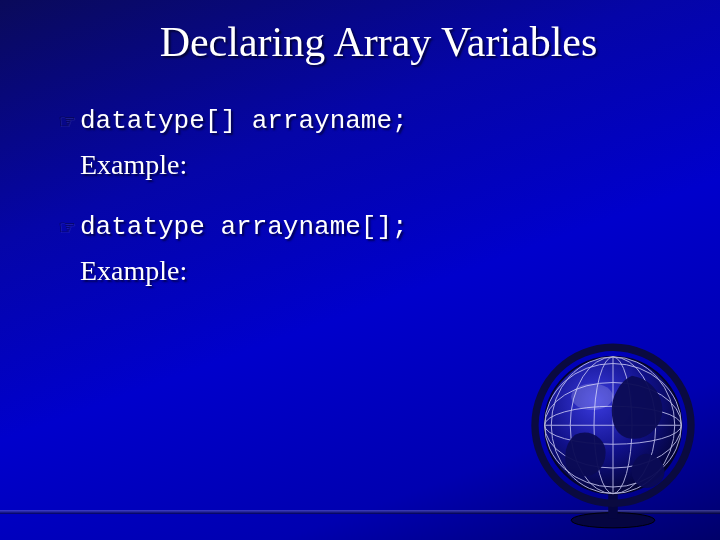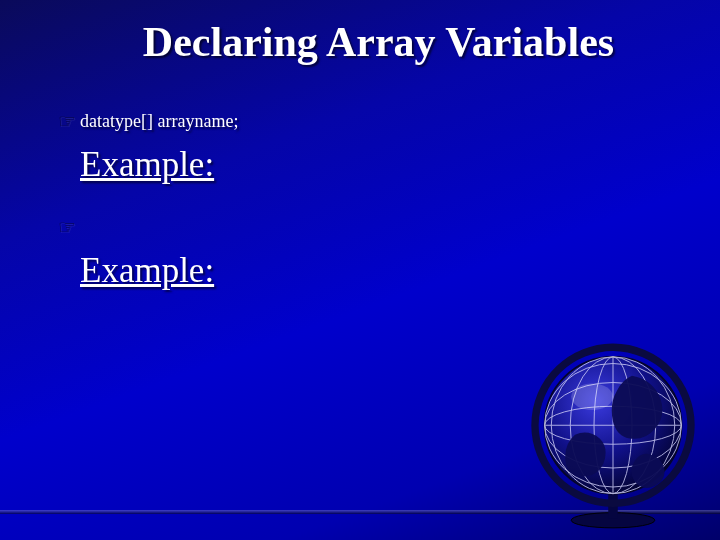--- a/index.html
+++ b/index.html
@@ -17,21 +17,21 @@
     font-family: "Times New Roman", Times, serif;
     color: #fff;
   }
   .title {
     position: absolute;
     top: 18px;
     left: 5px;
     right: 0;
     text-align: center;
     font-size: 42px;
-    font-weight: 700;
+    font-weight: 400;
     color: #fff;
     text-shadow: 2px 2px 2px rgba(0,0,0,0.6);
     padding-left: 32px;
   }
   .body {
     position: absolute;
     top: 100px;
     left: 58px;
     right: 40px;
   }
@@ -43,34 +43,33 @@
   }
   .bullet-icon {
     width: 22px;
     flex: 0 0 22px;
     font-size: 20px;
     line-height: 30px;
     color: #0a0a3a;
     text-shadow: 1px 1px 0 rgba(255,255,255,0.15);
   }
   .code {
-    font-family: Liberation Serif, serif;
-    font-size: 18px;
+    font-family: Liberation Mono, monospace;
+    font-size: 26px;
     line-height: 30px;
     color: #fff;
     text-shadow: 2px 2px 2px rgba(0,0,0,0.55);
     white-space: pre;
   }
   .serif {
     font-family: "Times New Roman", Times, serif;
-    font-size: 35px;
+    font-size: 28px;
     line-height: 30px;
     color: #fff;
     text-shadow: 2px 2px 2px rgba(0,0,0,0.55);
-    text-decoration: underline;
   }
   .indent {
     margin-left: 22px;
     margin-bottom: 16px;
   }
   .gap {
     height: 10px;
   }
   .baseline {
     position: absolute;
@@ -105,20 +104,21 @@
     <div class="bullet-row">
       <div class="bullet-icon">☞</div>
       <div class="code">datatype[] arrayname;</div>
     </div>
     <div class="serif indent">Example:</div>
 
     <div class="gap"></div>
 
     <div class="bullet-row">
       <div class="bullet-icon">☞</div>
+      <div class="code">datatype arrayname[];</div>
     </div>
     <div class="serif indent">Example:</div>
 
   </div>
 
   <div class="baseline"></div>
 
   <div class="globe-wrap">
     <svg viewBox="0 0 200 210">
       <defs>

